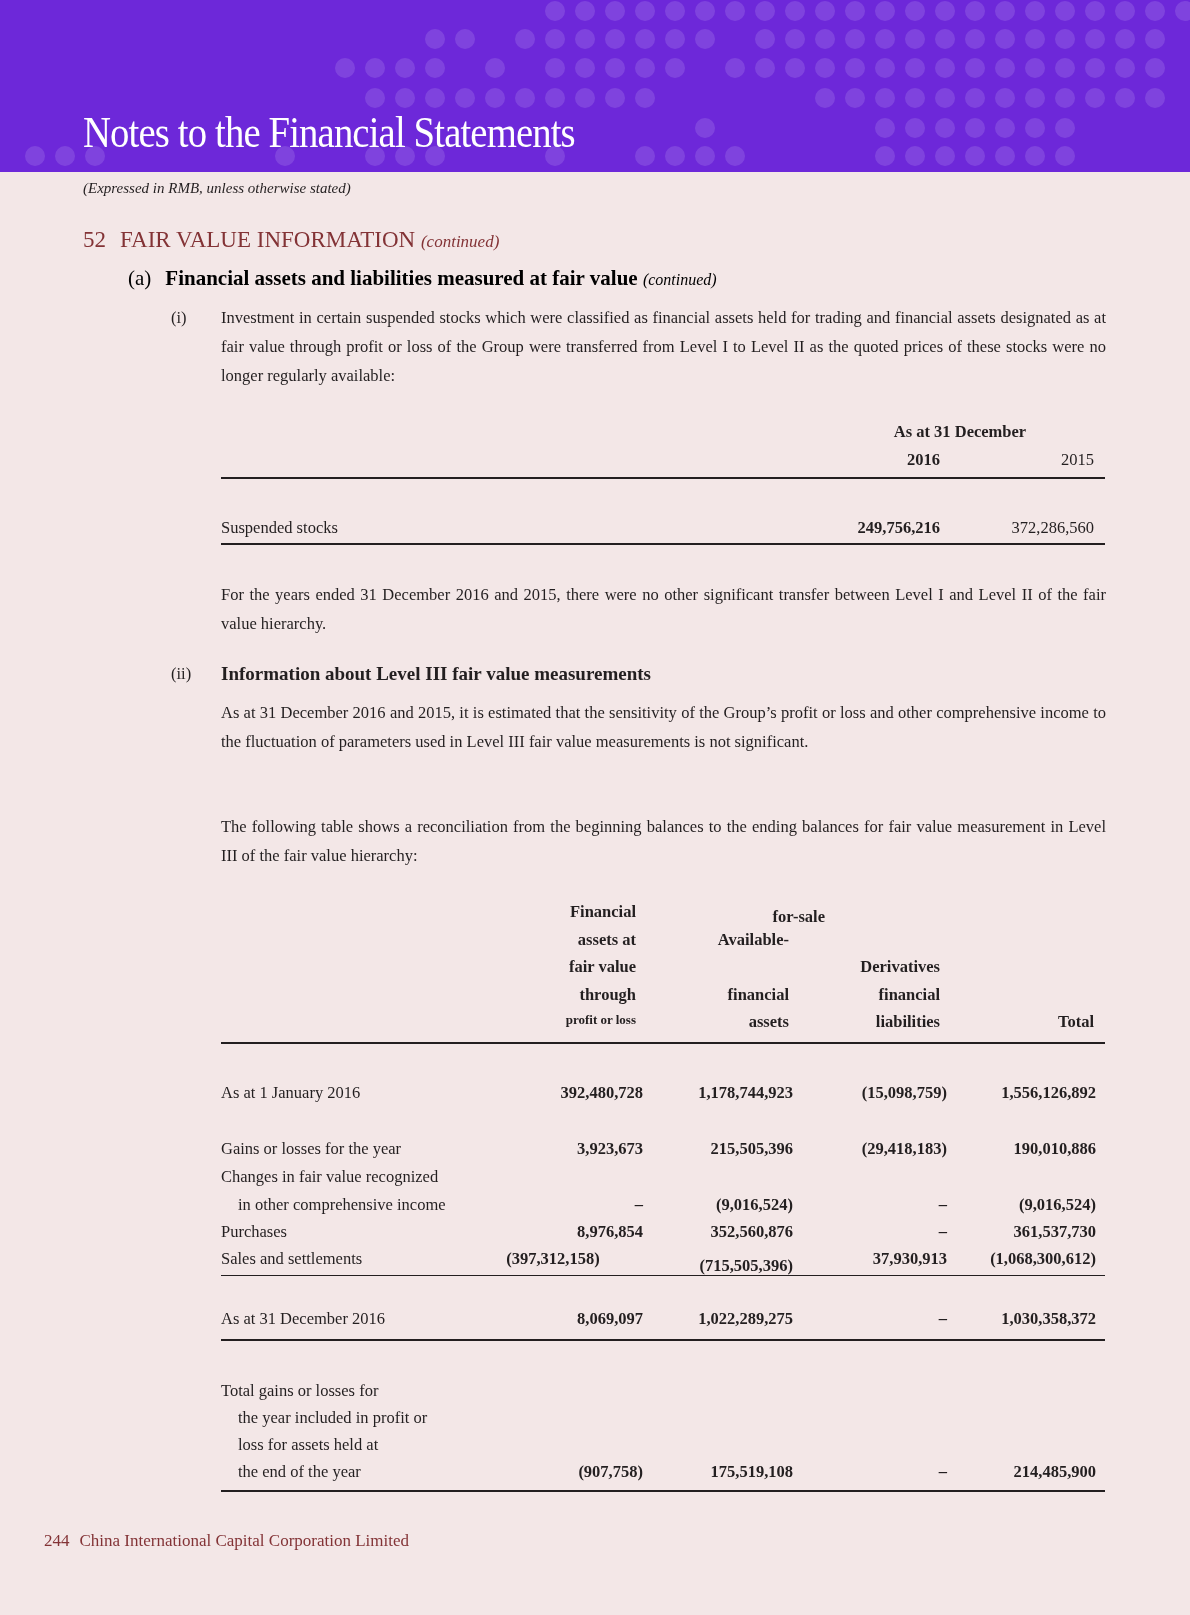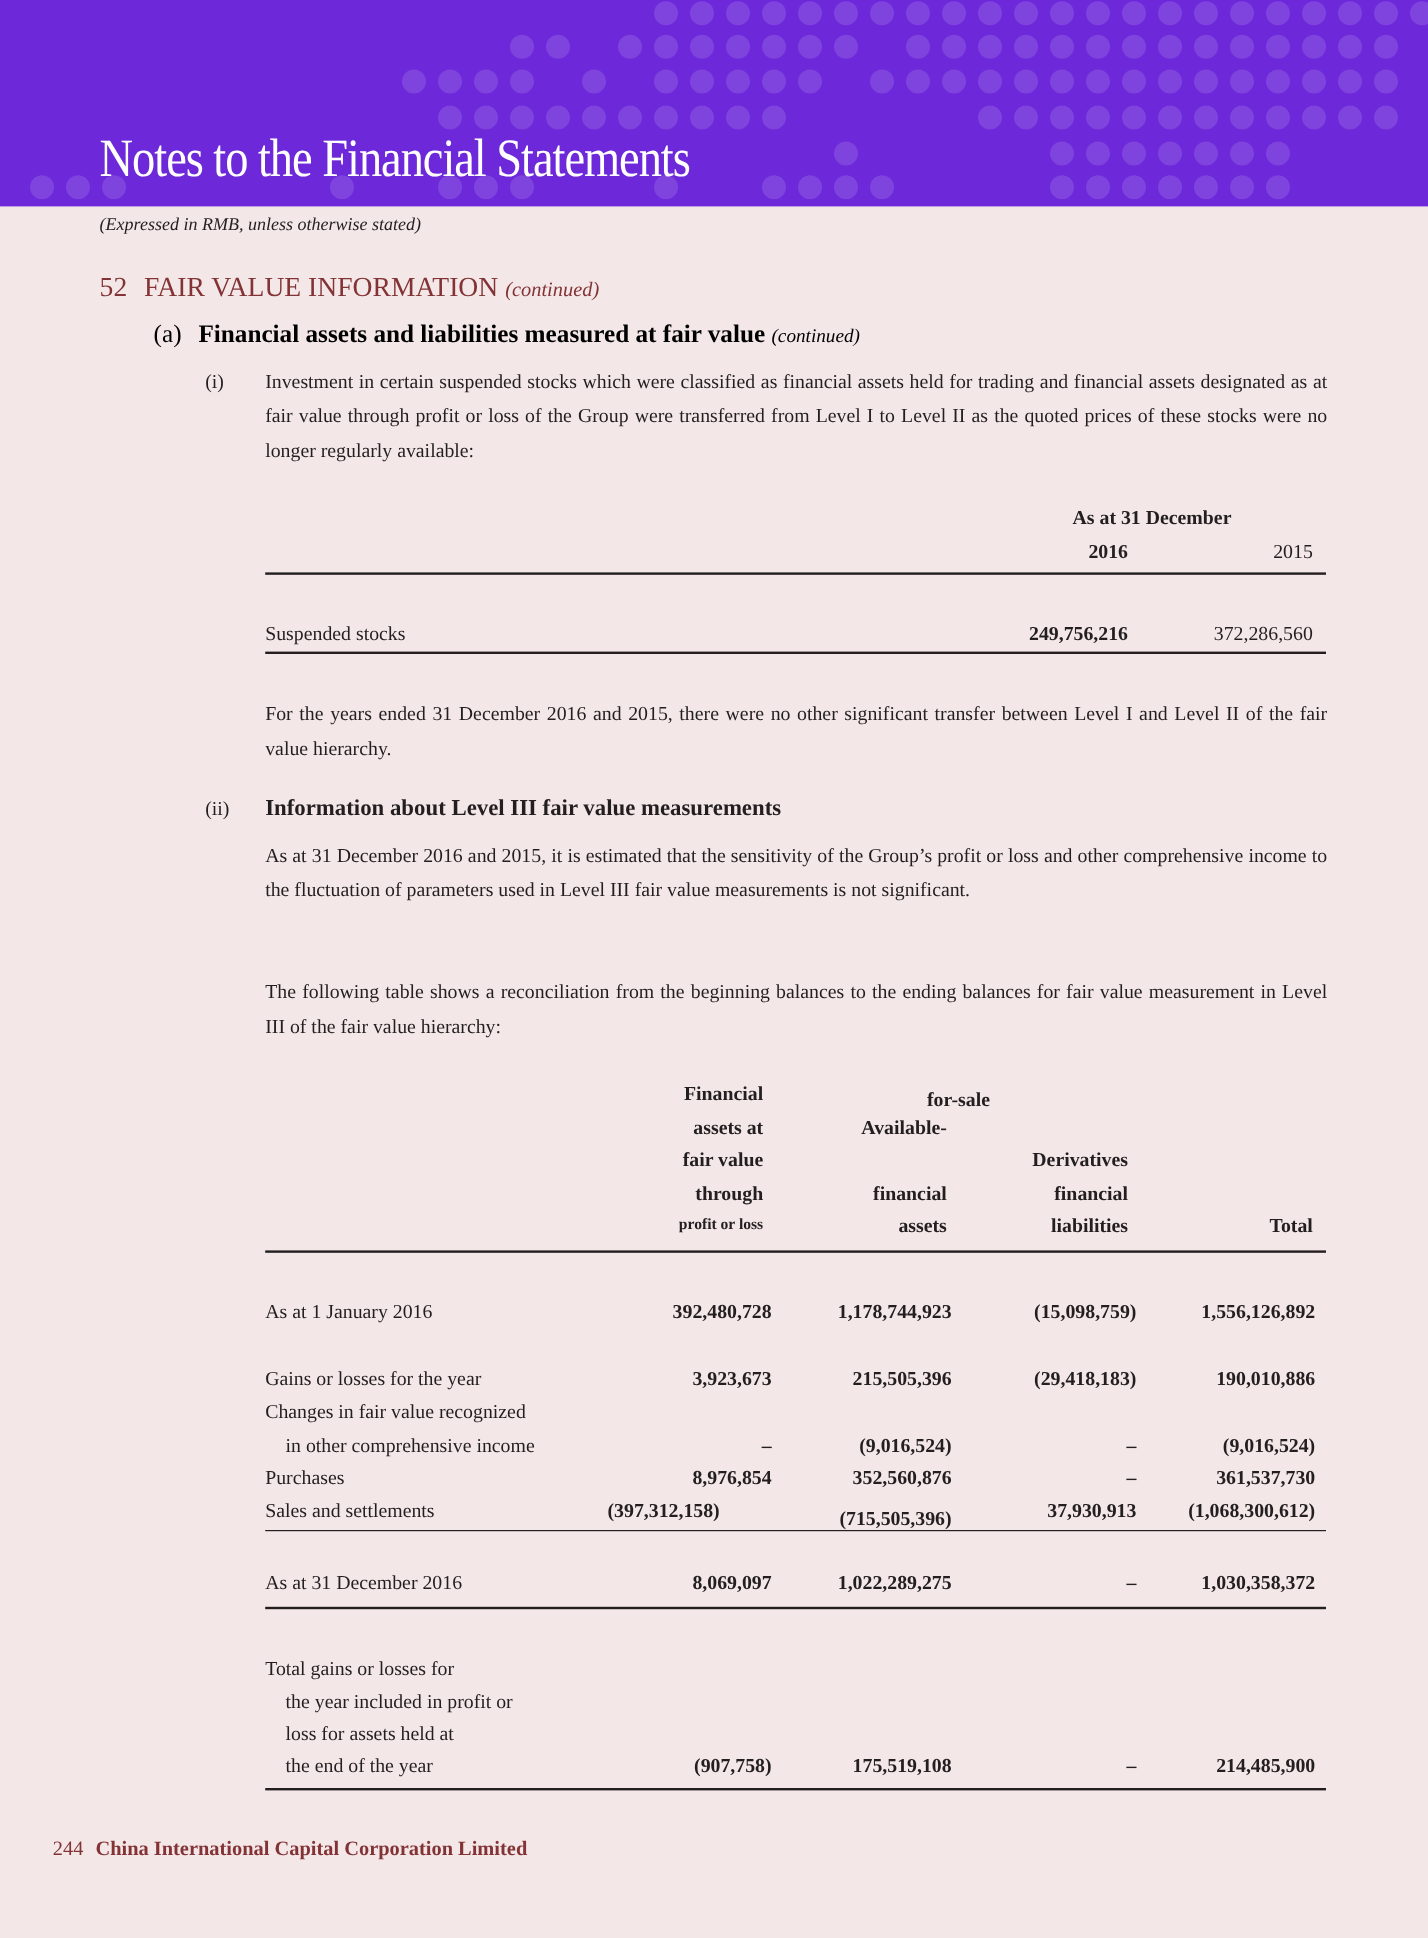--- a/index.html
+++ b/index.html
@@ -21,21 +21,21 @@
   .sub-head { position:absolute; left:128px; top:266px; font-size:21px; font-weight:bold; color:#000000; white-space:nowrap; }
   .sub-head .lbl { font-weight:normal; margin-right:14px; }
   .sub-head .cont { font-size:16px; font-style:italic; font-weight:normal; }
   .item-lbl { position:absolute; left:171px; font-size:16.5px; }
   .para { position:absolute; left:221px; width:885px; font-size:16.5px; line-height:29px; text-align:justify; text-align-last:left; }
   .bold-head { position:absolute; left:221px; font-size:19px; font-weight:bold; }
   .rule { position:absolute; height:0; border-top:2px solid #231f20; }
   .rule-thin { position:absolute; height:0; border-top:1.5px solid #231f20; }
   .footer { position:absolute; left:44px; top:1531px; font-size:17px; color:#833336; white-space:nowrap; }
   .footer .pg { margin-right:10px; }
-  .footer .co { font-weight:bold;text-align:center; }
+  .footer .co { font-weight:normal;text-align:center; }
 </style>
 </head>
 <body>
 
 <div class="banner">
   <svg id="dots" width="1190" height="172">
       <circle cx="555" cy="11" r="10" fill="#ffffff" fill-opacity="0.13"></circle>
       <circle cx="585" cy="11" r="10" fill="#ffffff" fill-opacity="0.13"></circle>
       <circle cx="615" cy="11" r="10" fill="#ffffff" fill-opacity="0.13"></circle>
       <circle cx="645" cy="11" r="10" fill="#ffffff" fill-opacity="0.13"></circle>

